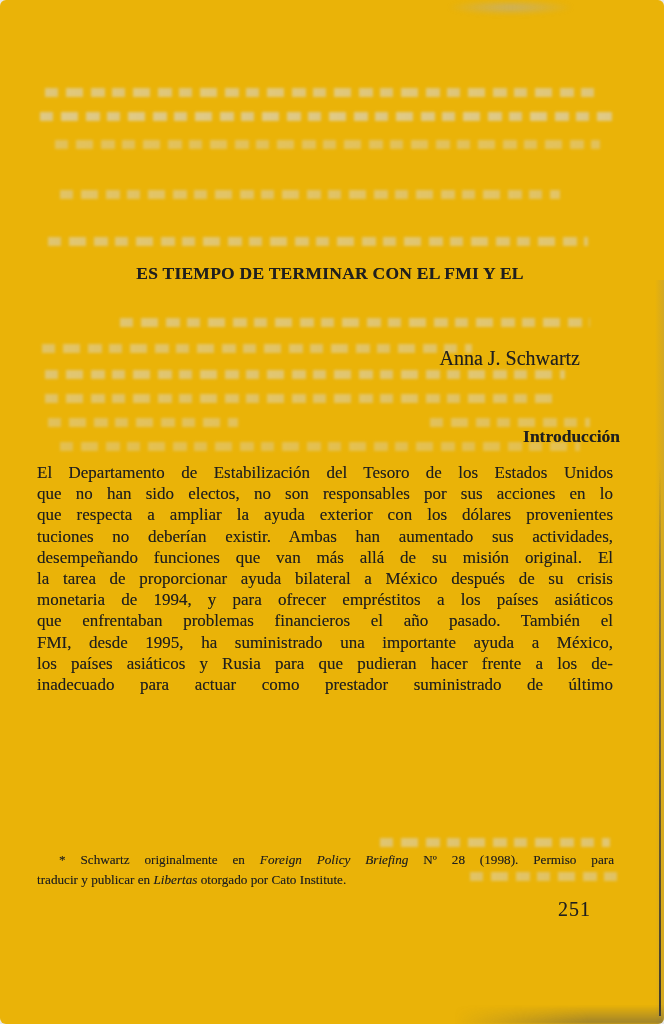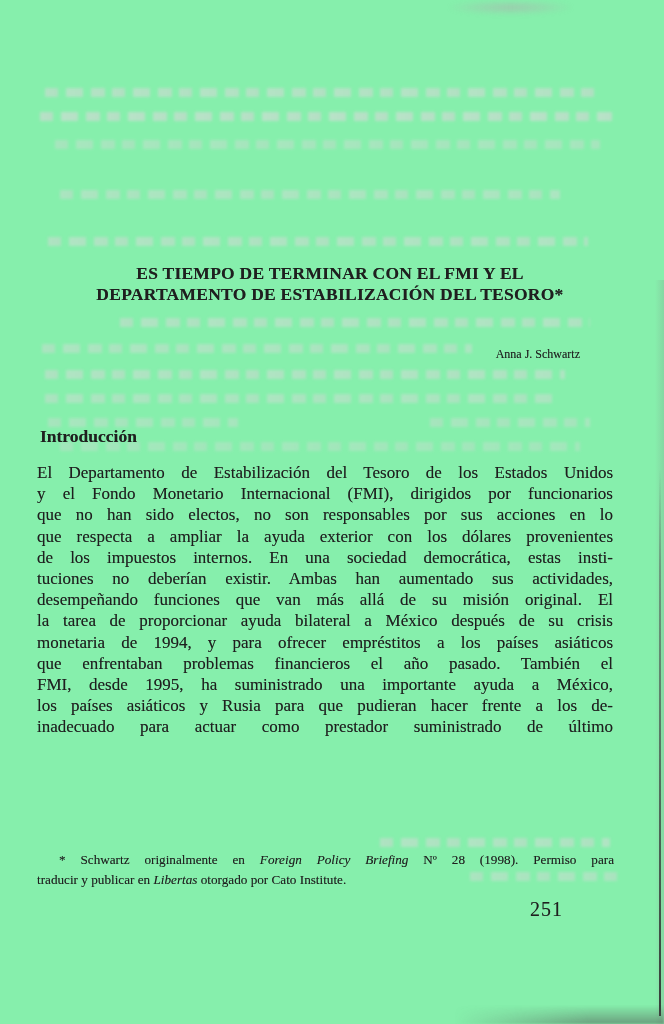--- a/index.html
+++ b/index.html
@@ -1,47 +1,48 @@
 <!DOCTYPE html>
 <html><head>
 <meta charset="utf-8">
 <style>
   html, body { margin: 0; padding: 0; background: #e9e9e9; }
   .page {
     position: relative;
     width: 664px;
     height: 1024px;
     margin: 0 auto;
-    background: #86efac;
+    background: #eab308;
     overflow: hidden;
     font-family: "Liberation Serif", serif;
     color: #1f1f1f;
+    border-radius: 6px;
   }
   
   .title-block {
     position: absolute;
     left: 40px; right: 44px; top: 263px;
     text-align: center;
     font-weight: bold;
     font-size: 17.5px;
     line-height: 20.8px;
     letter-spacing: 0.25px;
     text-shadow: 0 0 0.5px rgba(20,20,20,0.55);
   }
   .author {
     position: absolute;
     left: 34px; right: 84px; top: 347px;
     text-align: right;
-    font-size: 12px;
+    font-size: 20px;
     text-shadow: 0 0 0.4px rgba(20,20,20,0.4);
   }
   .section-heading {
     position: absolute;
     left: 40px; right: 44px; top: 426px;
-    text-align: left;
+    text-align: right;
     font-weight: bold;
     font-size: 17.5px;
     text-shadow: 0 0 0.5px rgba(20,20,20,0.5);
   }
   .body-text {
     position: absolute;
     left: 37px; top: 462px;
     width: 576px;
     font-size: 17px;
     line-height: 21.2px;
@@ -60,21 +61,21 @@
     width: 577px;
     font-size: 13.2px;
     line-height: 19.5px;
     text-shadow: 0 0 0.3px rgba(20,20,20,0.4);
   }
   .footnote-line1 { padding-left: 22px; text-align: justify; text-align-last: justify; }
   .footnote-line2 { text-align: left; }
   .footnote .it { font-style: italic; text-align: right; }
   .page-number {
     position: absolute;
-    right: 101px; top: 898px;
+    right: 73px; top: 898px;
     font-size: 20px;
     letter-spacing: 1px;
     text-shadow: 0 0 0.4px rgba(20,20,20,0.4);
   }
   
   .bleed {
     position: absolute;
     height: 9px;
     filter: blur(1.4px);
     background: repeating-linear-gradient(90deg,
@@ -125,33 +126,30 @@
   <div class="bleed" style="left:48px;  top:418px; width:190px; opacity:.4;"></div>
   <div class="bleed" style="left:430px; top:418px; width:160px; opacity:.4;"></div>
   <div class="bleed" style="left:60px;  top:442px; width:520px; opacity:.35;"></div>
   <div class="bleed" style="left:380px; top:838px; width:230px; opacity:.5;"></div>
   <div class="bleed" style="left:470px; top:872px; width:150px; opacity:.45;"></div>
 
   <div class="smudge"></div>
 
   <div class="title-block">
     <div>ES TIEMPO DE TERMINAR CON EL FMI Y EL</div>
-    <div>DEPARTAMENTO DE ESTABILIZACIÓN DEL TESORO*</div>
   </div>
 
   <div class="author">Anna J. Schwartz</div>
 
   <div class="section-heading">Introducción</div>
 
   <div class="body-text">
     <div class="body-line">El Departamento de Estabilización del Tesoro de los Estados Unidos</div>
-    <div class="body-line">y el Fondo Monetario Internacional (FMI), dirigidos por funcionarios</div>
     <div class="body-line">que no han sido electos, no son responsables por sus acciones en lo</div>
     <div class="body-line">que respecta a ampliar la ayuda exterior con los dólares provenientes</div>
-    <div class="body-line">de los impuestos internos. En una sociedad democrática, estas insti-</div>
     <div class="body-line">tuciones no deberían existir. Ambas han aumentado sus actividades,</div>
     <div class="body-line">desempeñando funciones que van más allá de su misión original. El</div>
     <div class="body-line">la tarea de proporcionar ayuda bilateral a México después de su crisis</div>
     <div class="body-line">monetaria de 1994, y para ofrecer empréstitos a los países asiáticos</div>
     <div class="body-line">que enfrentaban problemas financieros el año pasado. También el</div>
     <div class="body-line">FMI, desde 1995, ha suministrado una importante ayuda a México,</div>
     <div class="body-line">los países asiáticos y Rusia para que pudieran hacer frente a los de-</div>
     <div class="body-line">inadecuado para actuar como prestador suministrado de último</div>
   </div>
 

